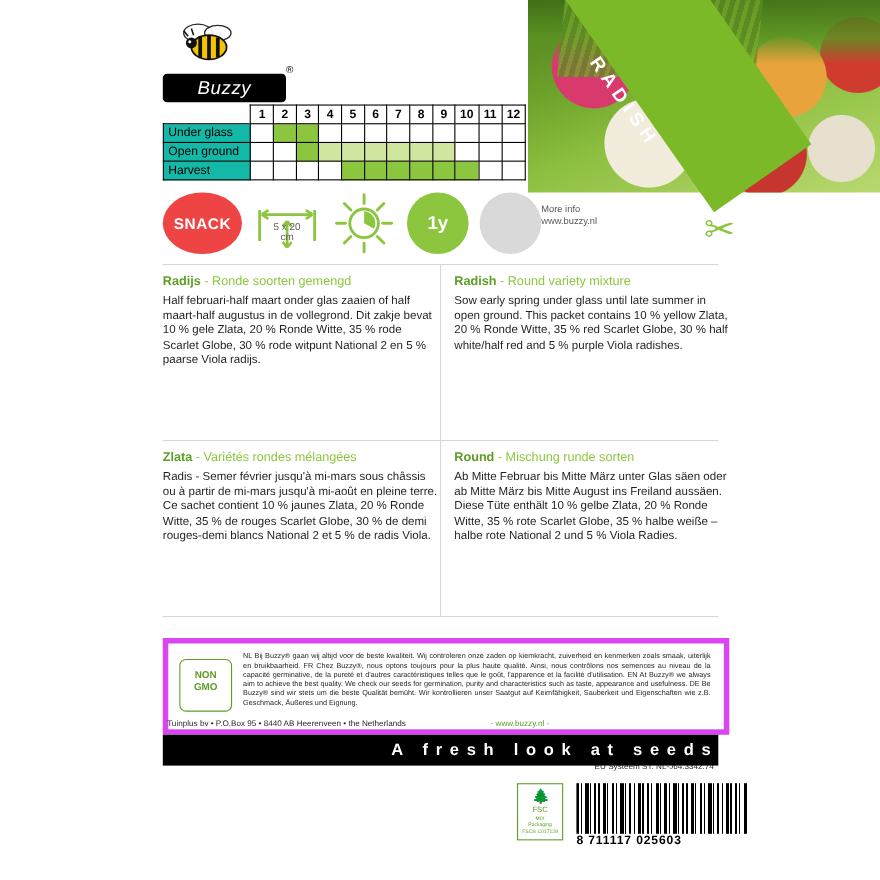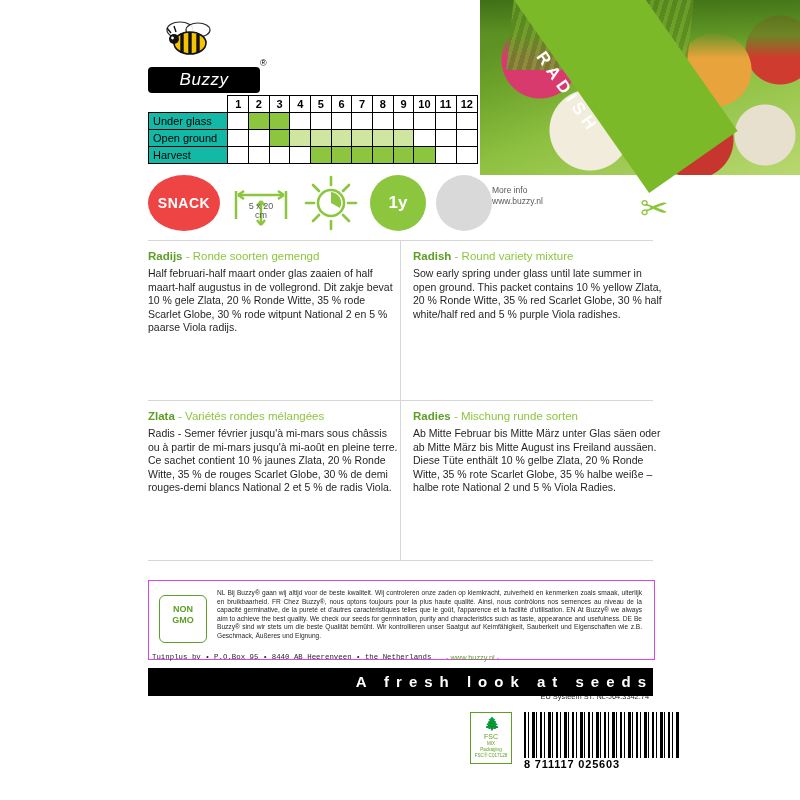--- a/index.html
+++ b/index.html
@@ -113,37 +113,37 @@
   .blk h3{
     margin:0 0 5px 0;font-size:11.5px;font-weight:bold;color:#5e9e25;
   }
   .blk h3 .sub{font-weight:normal;color:#8cc63f;}
   .blk p{
     margin:0;font-size:10.5px;line-height:13.5px;color:#231f20;
   }
   
   .legalbox{
     position:absolute;left:148px;top:580px;width:505px;height:78px;
-    border:1px solid #d946ef;
+    border:5px solid #d946ef;
   }
   .nongmo{
     position:absolute;left:10px;top:14px;width:48px;height:48px;
     border:1.5px solid #5e9e25;border-radius:6px;color:#5e9e25;
     font-size:9px;font-weight:bold;text-align:center;line-height:11px;
     padding-top:8px;box-sizing:border-box;
   }
   .legaltxt{
     position:absolute;left:68px;top:8px;width:425px;
     font-size:6.6px;line-height:8.6px;color:#231f20;text-align:justify;
   }
   .addrline{
     position:absolute;left:148px;top:653px;width:505px;height:14px;
     font-size:7.4px;color:#231f20;
   }
-  .addrline .left{position:absolute;left:4px;top:0;font-family:Liberation Mono, monospace;}
+  .addrline .left{position:absolute;left:4px;top:0;}
   .addrline .mid{position:absolute;left:298px;top:0;color:#5e9e25;}
   .addrline .right{position:absolute;right:4px;top:0;margin-top:39px;}
   .blackbar{
     position:absolute;left:148px;top:668px;width:505px;height:28px;background:#000;
     color:#fff;font-size:15px;text-align:right;line-height:28px;letter-spacing:7px;
     font-weight:bold;
   }
   
   .fsc{
     position:absolute;left:470px;top:712px;width:42px;height:52px;
@@ -324,21 +324,21 @@
 <div class="blk" style="left:148px;top:410px;">
   <h3>
     <span>Zlata</span>
     <span class="sub">- Variétés rondes mélangées</span>
   </h3>
   <p>Radis - Semer février jusqu'à mi-mars sous châssis ou à partir de mi-mars jusqu'à mi-août en pleine terre. Ce sachet contient 10 % jaunes Zlata, 20 % Ronde Witte, 35 % de rouges Scarlet Globe, 30 % de demi rouges-demi blancs National 2 et 5 % de radis Viola.</p>
 </div>
 
 <div class="blk" style="left:413px;top:410px;">
   <h3>
-    <span>Radies</span>
+    <span>Round</span>
     <span class="sub">- Mischung runde sorten</span>
   </h3>
   <p>Ab Mitte Februar bis Mitte März unter Glas säen oder ab Mitte März bis Mitte August ins Freiland aussäen. Diese Tüte enthält 10 % gelbe Zlata, 20 % Ronde Witte, 35 % rote Scarlet Globe, 35 % halbe weiße – halbe rote National 2 und 5 % Viola Radies.</p>
 </div>
 
 <div class="legalbox">
   <div class="nongmo">
     <div>NON</div>
     <div>GMO</div>
   </div>

